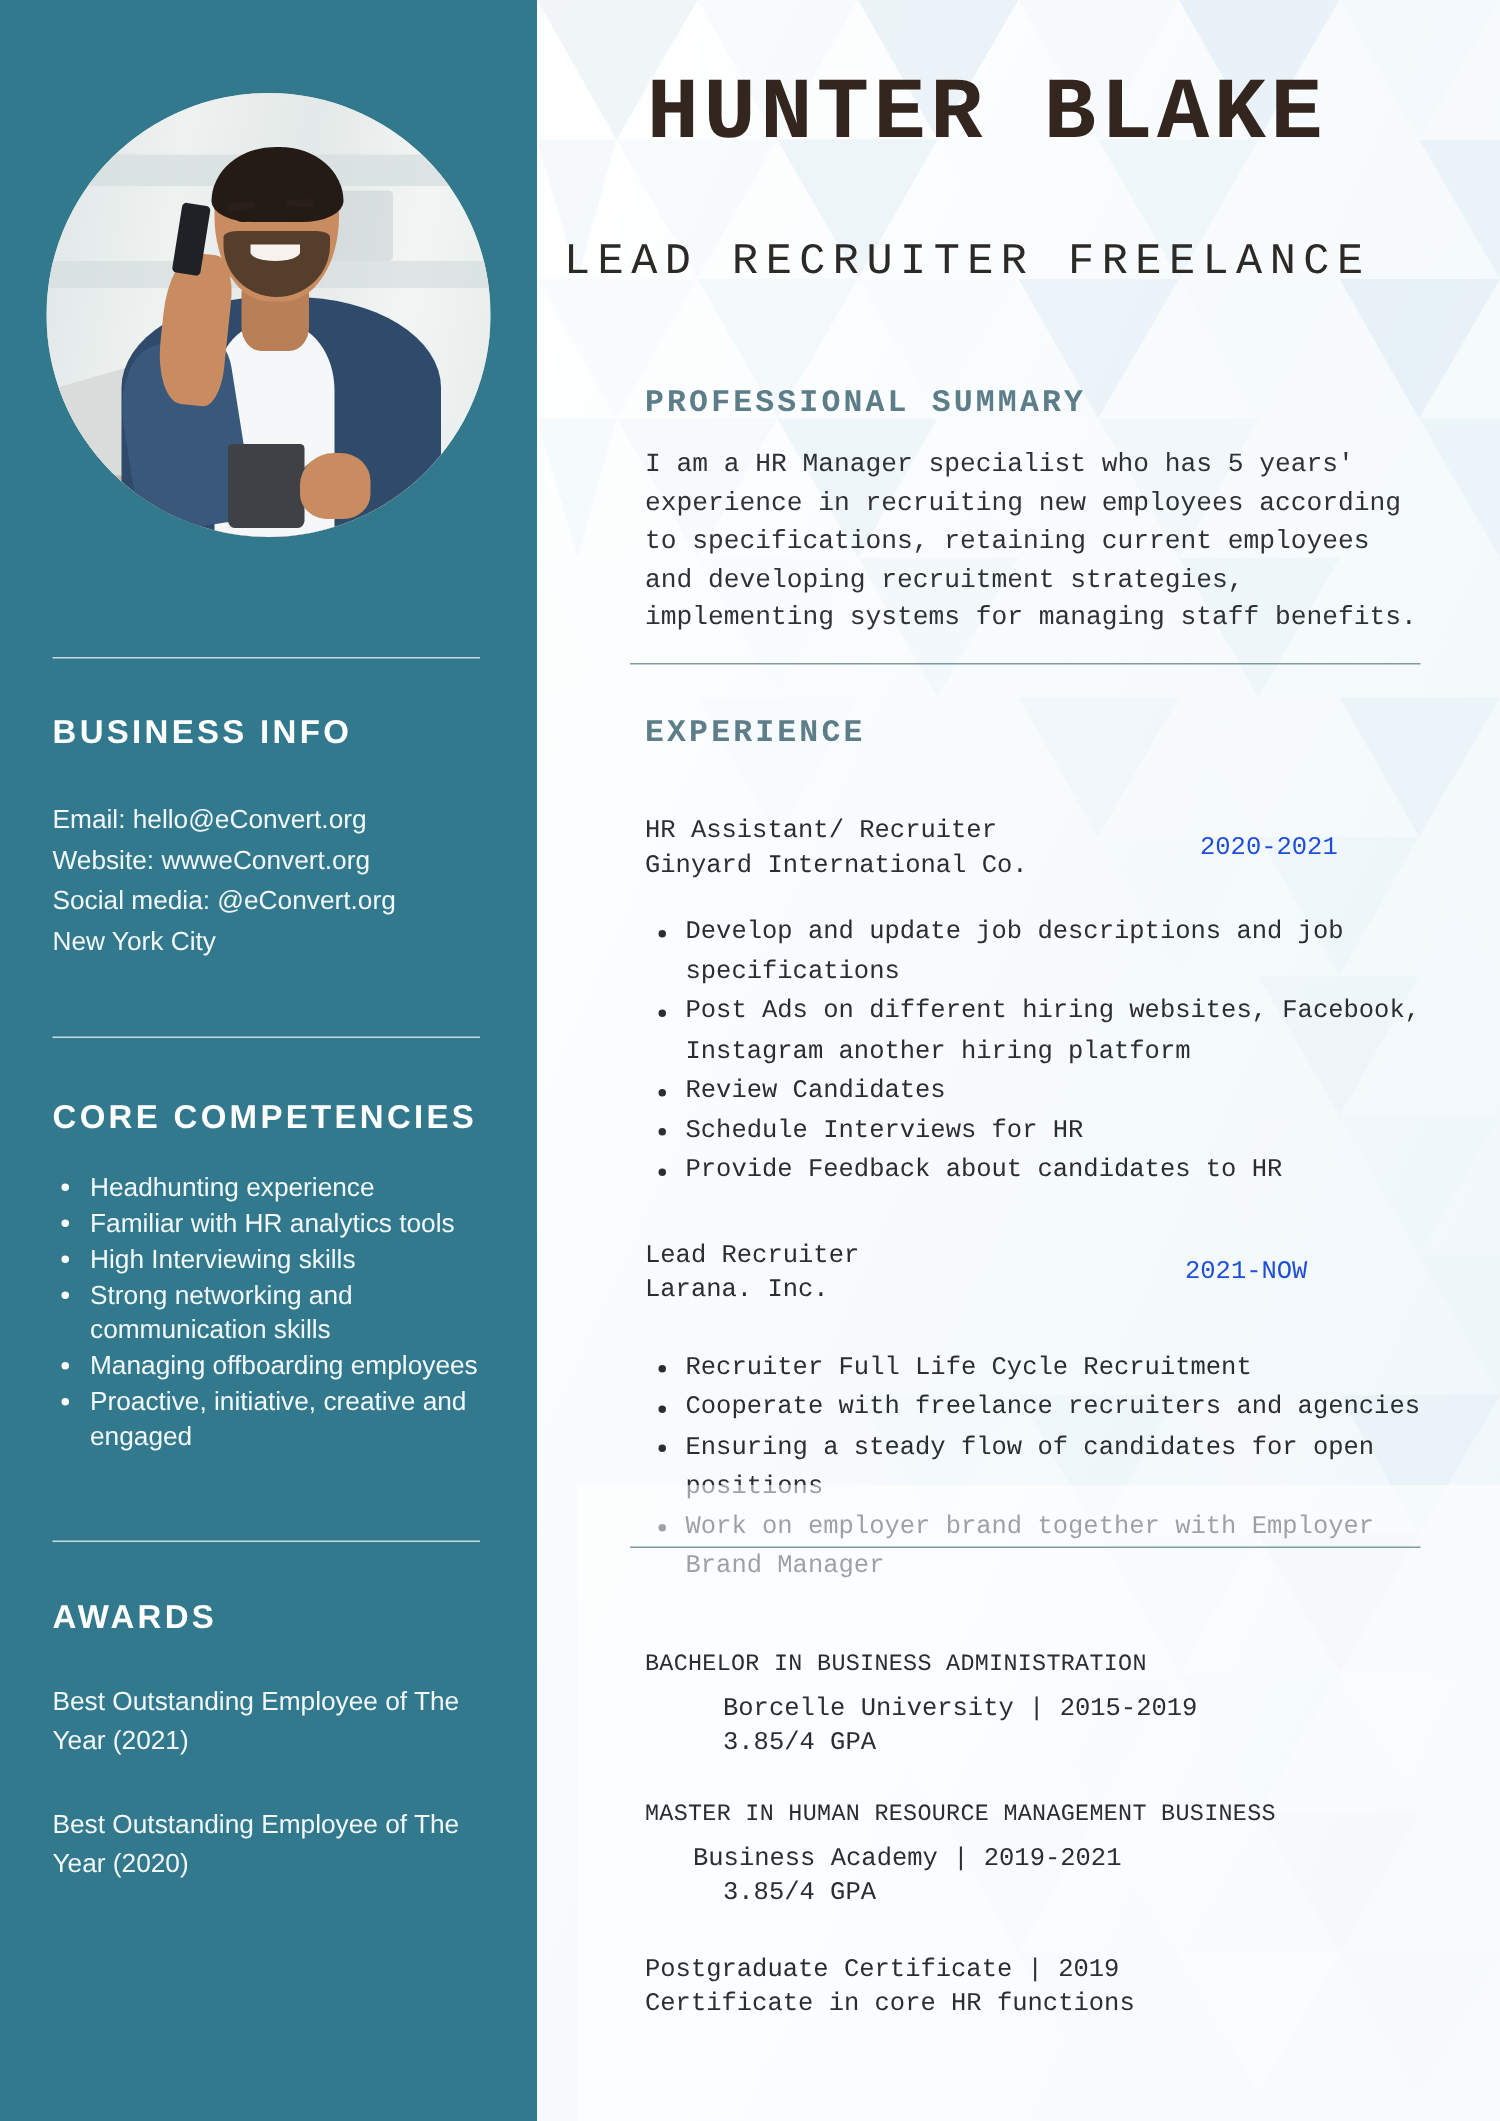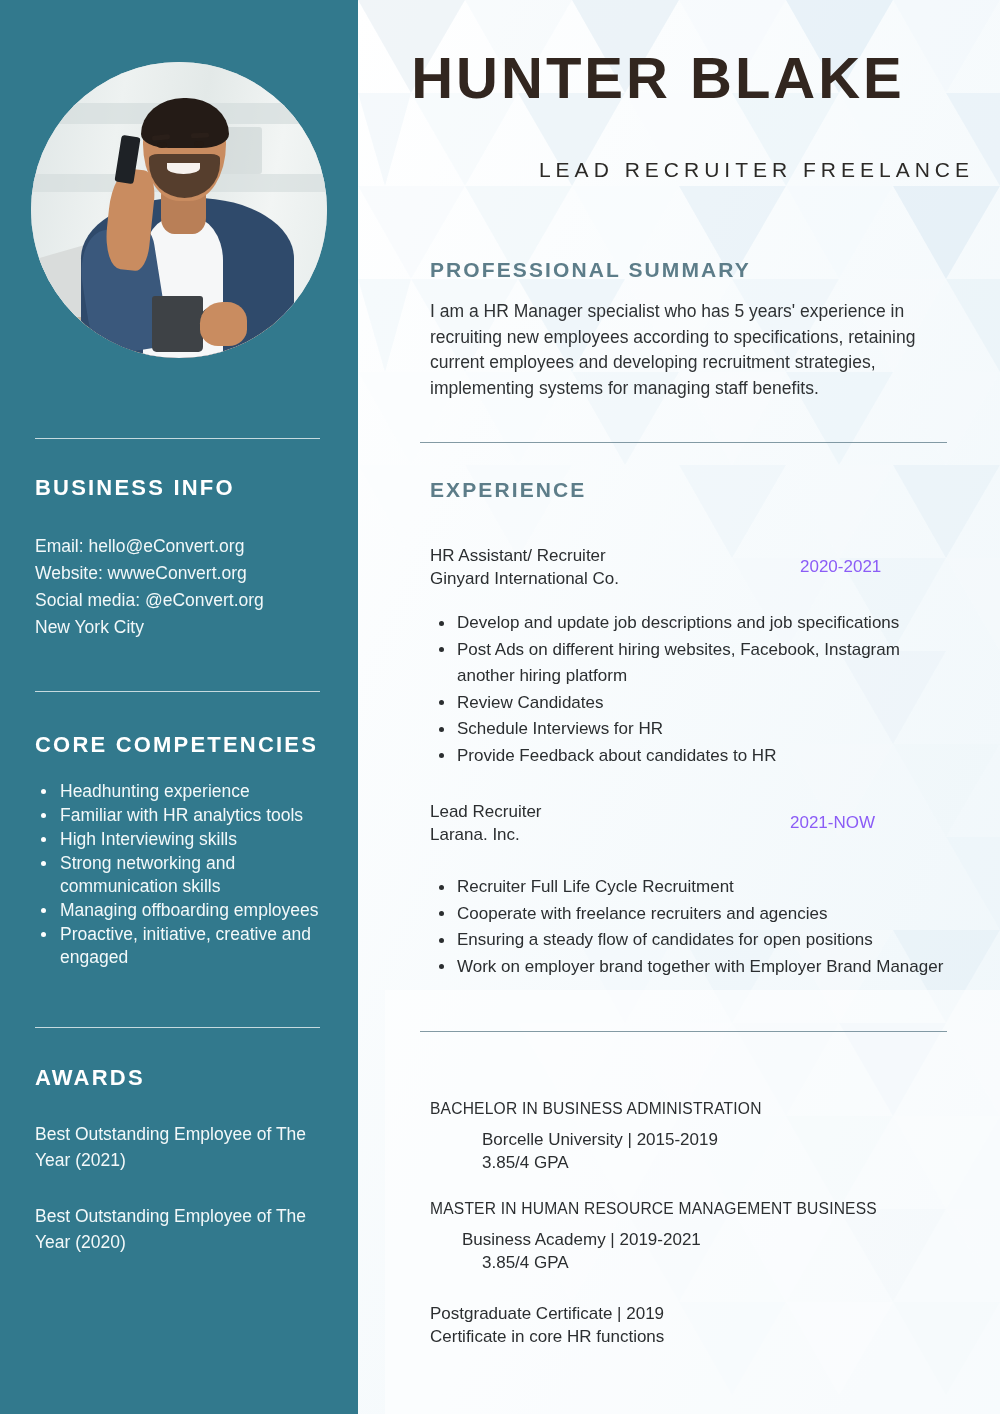--- a/index.html
+++ b/index.html
@@ -154,40 +154,40 @@
     font-size: 17.5px;
     line-height: 26px;
     color: #f2f8f9;
     margin-top: 30px;
   }
 
   
   #content {
     position: absolute;
     left: 358px; top: 0;
-    width: 526px; height: 1414px;
+    width: 526px; height: 1414px; font-family: Liberation Mono, monospace;
   }
 
   #name {
     position: absolute;
     left: 0; top: 44px;
     width: 600px;
     text-align: center;
     font-size: 58px;
     font-weight: 700;
     letter-spacing: 3px;
     color: #32261f;
     white-space: nowrap;
   }
   #role {
     position: absolute;
-    left: 4px; top: 158px;
+    left: 18px; top: 158px;
     width: 612px;
-    text-align: right;
-    font-size: 21px;
+    text-align: left;
+    font-size: 29px;
     font-weight: 500;
     letter-spacing: 5px;
     color: #2c2a27;
     white-space: nowrap;
   }
 
   .sec-head {
     font-size: 21px;
     font-weight: 600;
     letter-spacing: 2.1px;
@@ -201,21 +201,21 @@
     opacity: .85;
   }
 
   .body-text {
     font-size: 17.5px;
     line-height: 25.5px;
     color: #2f3234;
   }
 
   .job-title { font-size: 17px; line-height: 23px; color: #2b2e30; }
-  .job-date  { font-size: 17px; color: #8b5cf6; }
+  .job-date  { font-size: 17px; color: #1d4ed8; }
 
   ul.job-list { list-style: none; }
   ul.job-list li {
     position: relative;
     font-size: 17px;
     line-height: 26.5px;
     color: #2b2e30;
     padding-left: 27px;
     margin-bottom: 0;
   }

